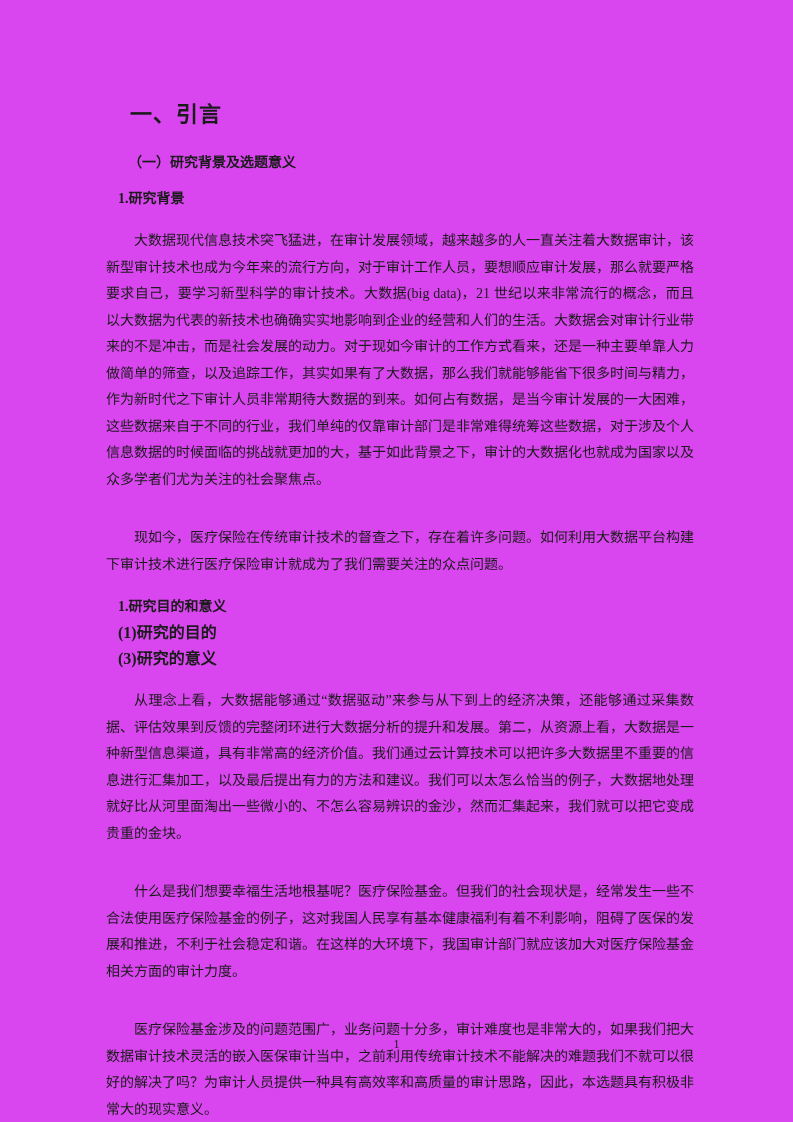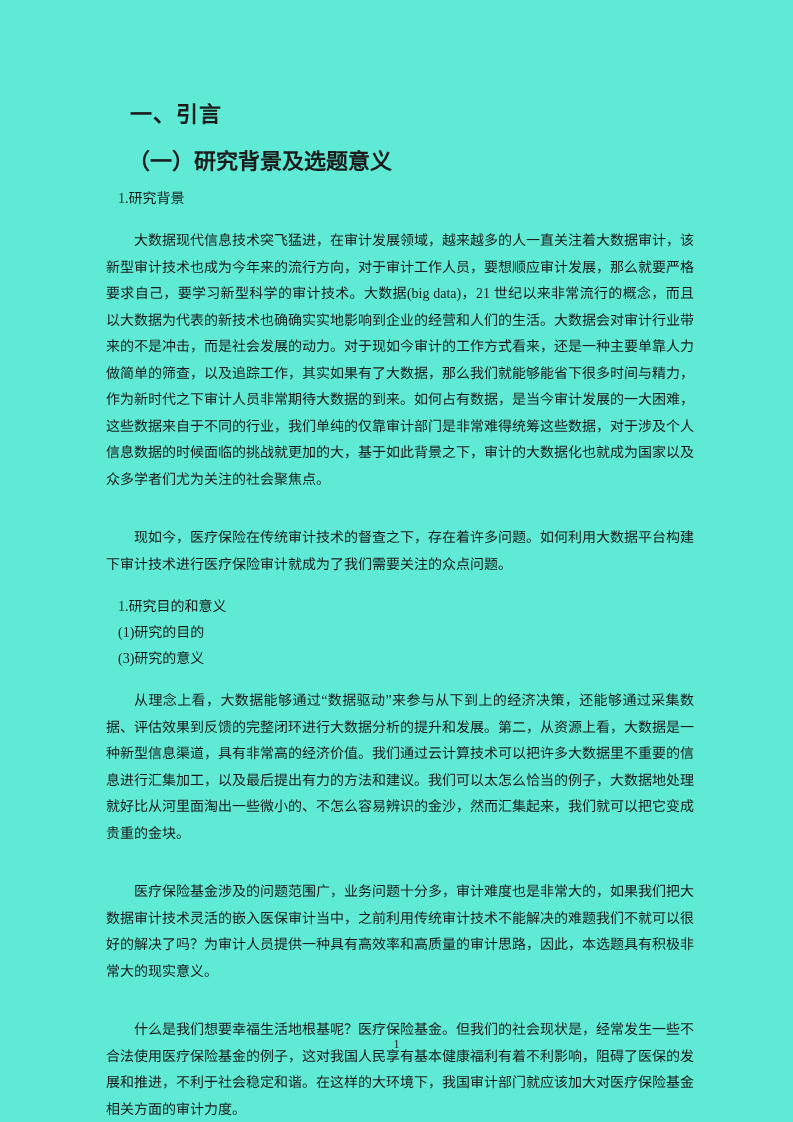--- a/index.html
+++ b/index.html
@@ -4,21 +4,21 @@
 <style>
   html, body {
     margin: 0;
     padding: 0;
     background: #ffffff;
   }
   .page {
     position: relative;
     width: 793px;
     height: 1122px;
-    background: #5eead4;
+    background: #d946ef;
     overflow: hidden;
     font-family: "Liberation Serif", "DejaVu Serif", serif;
     color: #1b1b1b;
   }
   .content {
     position: absolute;
     left: 90px;
     top: 100px;
     width: 620px;
     display: flex;
@@ -32,44 +32,44 @@
     font-size: 22px;
     line-height: 30px;
     font-weight: 700;
     margin: 0 0 20px 0;
     padding-left: 40px;
     text-align: left;
     letter-spacing: 1px;
   }
   h2.section {
     font-family: "Liberation Sans", "DejaVu Sans", sans-serif;
-    font-size: 22px;
+    font-size: 14px;
     line-height: 24px;
     font-weight: 700;
     margin: 0 0 12px 0;
     padding-left: 38px;
     text-align: left;
   }
   h2.section.second {
     margin-top: 6px;
     margin-bottom: 2px;
     text-align: center;
   }
   h3.subsection {
     font-size: 14px;
     line-height: 20px;
-    font-weight: 400;
+    font-weight: 700;
     margin: 3px 0 3px 0;
     padding-left: 28px;
     text-align: left;
   }
   h4.item {
-    font-size: 14px;
+    font-size: 16px;
     line-height: 20px;
-    font-weight: 400;
+    font-weight: 700;
     margin: 3px 0 3px 0;
     padding-left: 28px;
     text-align: left;
   }
   p.body-para {
     margin: 16px;
     text-indent: 2em;
     word-break: break-all;
   }
   .footer {
@@ -102,23 +102,23 @@
 
     <h3 class="subsection">1.研究目的和意义</h3>
 
     <h4 class="item">(1)研究的目的</h4>
 
 
     <h4 class="item">(3)研究的意义</h4>
 
     <p class="body-para">从理念上看，大数据能够通过“数据驱动”来参与从下到上的经济决策，还能够通过采集数据、评估效果到反馈的完整闭环进行大数据分析的提升和发展。第二，从资源上看，大数据是一种新型信息渠道，具有非常高的经济价值。我们通过云计算技术可以把许多大数据里不重要的信息进行汇集加工，以及最后提出有力的方法和建议。我们可以太怎么恰当的例子，大数据地处理就好比从河里面淘出一些微小的、不怎么容易辨识的金沙，然而汇集起来，我们就可以把它变成贵重的金块。</p>
 
+    <p class="body-para">什么是我们想要幸福生活地根基呢？医疗保险基金。但我们的社会现状是，经常发生一些不合法使用医疗保险基金的例子，这对我国人民享有基本健康福利有着不利影响，阻碍了医保的发展和推进，不利于社会稳定和谐。在这样的大环境下，我国审计部门就应该加大对医疗保险基金相关方面的审计力度。</p>
+
     <p class="body-para">医疗保险基金涉及的问题范围广，业务问题十分多，审计难度也是非常大的，如果我们把大数据审计技术灵活的嵌入医保审计当中，之前利用传统审计技术不能解决的难题我们不就可以很好的解决了吗？为审计人员提供一种具有高效率和高质量的审计思路，因此，本选题具有积极非常大的现实意义。</p>
-
-    <p class="body-para">什么是我们想要幸福生活地根基呢？医疗保险基金。但我们的社会现状是，经常发生一些不合法使用医疗保险基金的例子，这对我国人民享有基本健康福利有着不利影响，阻碍了医保的发展和推进，不利于社会稳定和谐。在这样的大环境下，我国审计部门就应该加大对医疗保险基金相关方面的审计力度。</p>
 
     <h2 class="section second">（二）国内外研究现状</h2>
 
     <h3 class="subsection">1.国内研究现状</h3>
 
   </main>
 
   <footer class="footer">
     <span class="pagenum">1</span>
   </footer>

